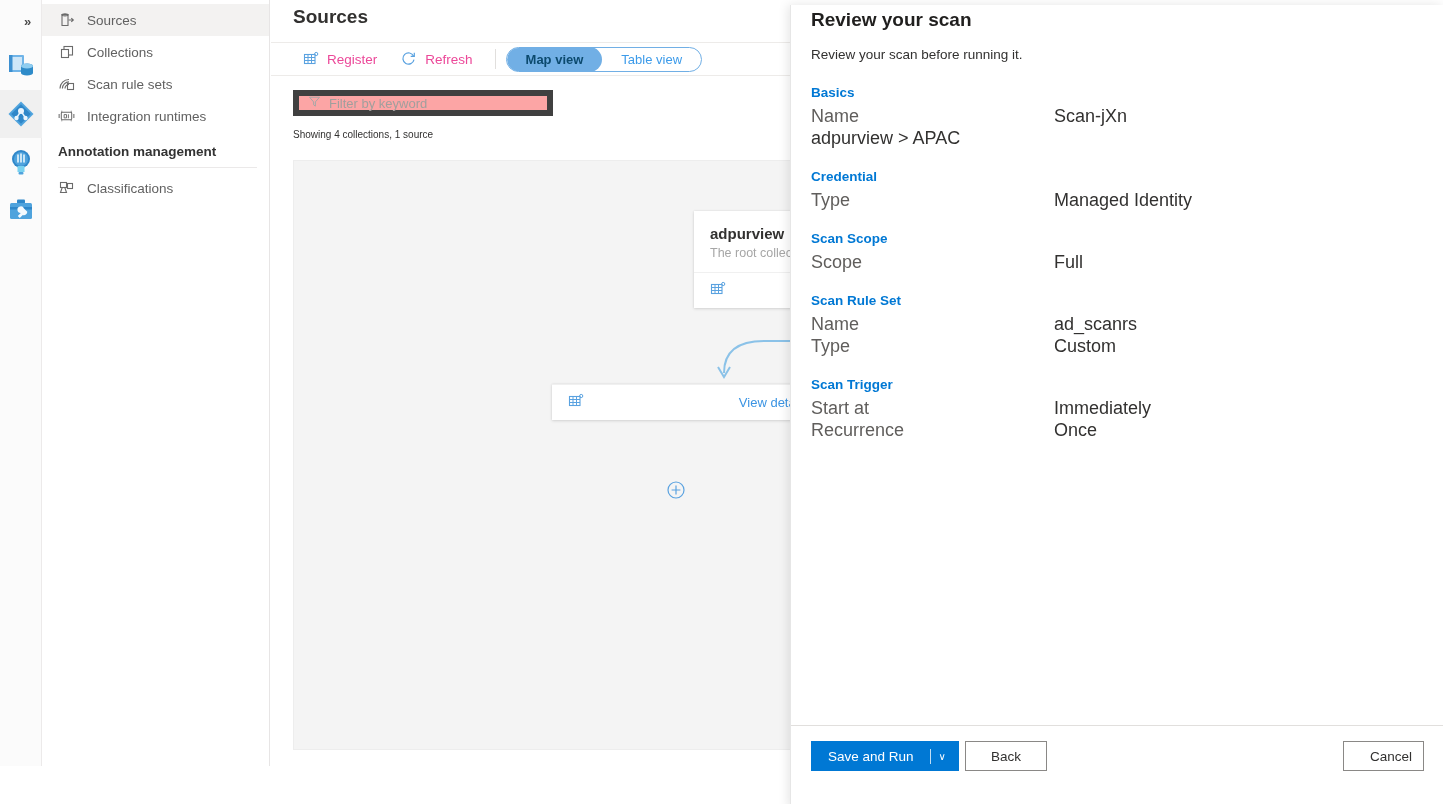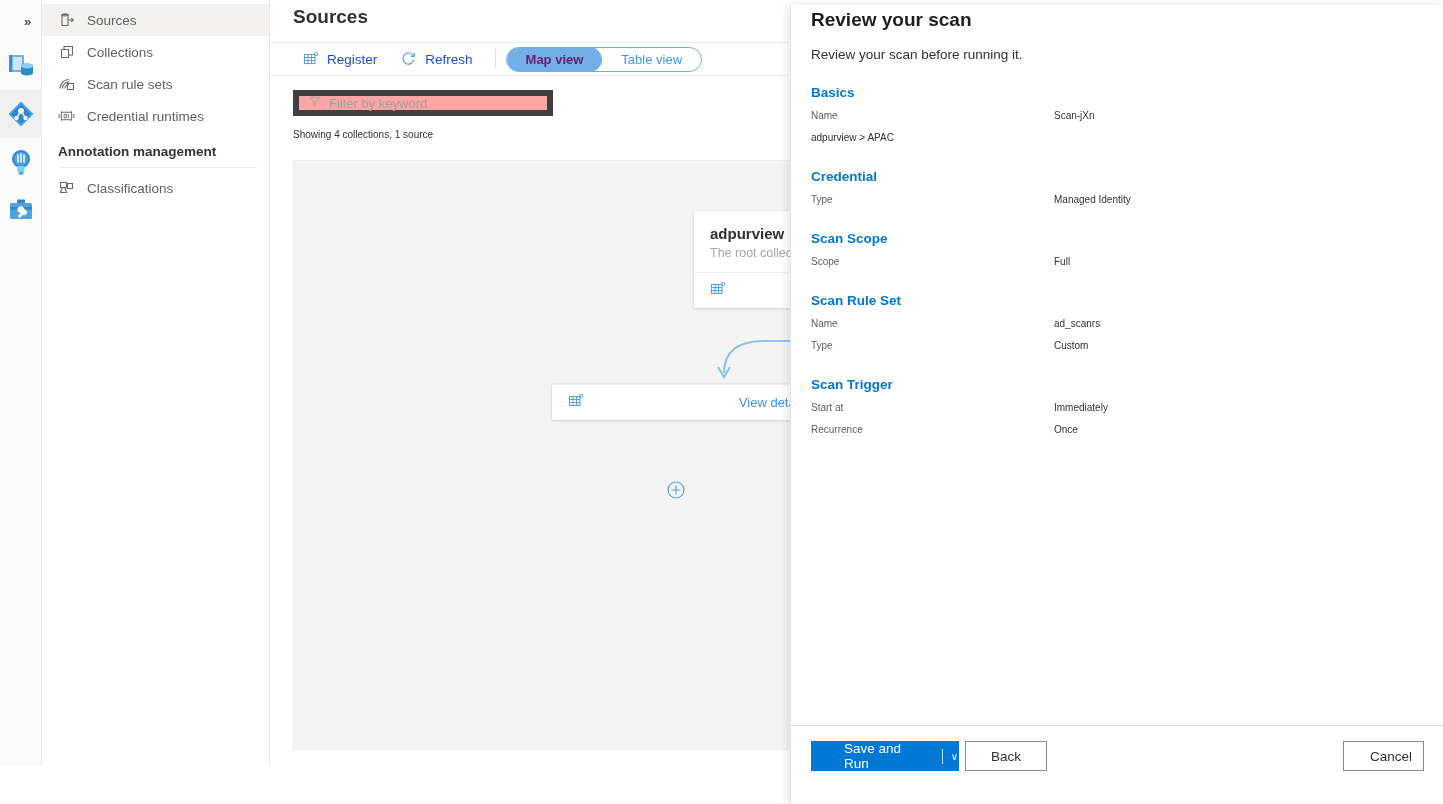--- a/index.html
+++ b/index.html
@@ -63,35 +63,35 @@
     position:absolute; left:22px; top:6px;
     font-size:19px; color:#323130; font-weight:600;
   }
   .cmdbar {
     position:absolute; left:0; top:42px; right:0; height:34px;
     border-top:1px solid #edebe9; border-bottom:1px solid #edebe9;
     display:flex; align-items:center; padding-left:20px; gap:0;
   }
   .cmd {
     display:flex; align-items:center; gap:8px;
-    font-size:13.5px; color:#1d4ed8;
+    font-size:13.5px; color:#ec4899;
     padding:0 12px; height:30px; cursor:pointer;
   }
   .cmd .ic { width:16px; height:16px; display:flex; align-items:center; justify-content:center; }
   .cmd-sep { width:1px; height:20px; background:#e1dfdd; margin:0 10px; }
   .pill {
     display:flex; align-items:center;
     border:1px solid #71afe5; border-radius:14px; height:25px; overflow:hidden;
     background:#fff;
   }
   .pill-seg {
     font-size:13px; padding:0 19px; height:25px; line-height:25px;
     color:#3c9bea; cursor:pointer; border-radius:14px;
   }
-  .pill-seg.on { background:#71afe5; color:#701a75; font-weight:600; }
+  .pill-seg.on { background:#71afe5; color:#0c4a6e; font-weight:600; }
 
   .filter-wrap { position:absolute; left:22px; top:90px; }
   .filter-box {
     width:260px; height:26px; border:6px solid #404040; background:#fca5a5;
     display:flex; align-items:center; gap:8px; padding:0 9px;
   }
   .filter-box input {
     border:none; outline:none; font-size:13px; color:#605e5c;
     font-family:"Liberation Sans", sans-serif; width:100%; background:transparent;
   }
@@ -131,39 +131,39 @@
     background:#fff; border-left:1px solid #e6e6e6;
     box-shadow:-2px 0 10px rgba(0,0,0,0.10);
   }
   .panel-head { position:absolute; left:20px; top:0px; right:20px; }
   .panel-title { font-size:19px; font-weight:600; color:#201f1e; line-height:30px; }
   .panel-desc { font-size:13.5px; color:#323130; margin-top:12px; }
 
   .review { position:absolute; left:20px; top:80px; right:20px; }
   .sec { margin-bottom:20px; }
   .sec-h { font-size:13.5px; font-weight:700; color:#0078d4; margin-bottom:5px; }
-  .row { display:flex; font-size:10px; color:#605e5c; line-height:22px; }
+  .row { display:flex; font-size:18px; color:#605e5c; line-height:22px; }
   .row .k { width:243px; flex:none; color:#605e5c; }
   .row .v { color:#323130; }
 
   .panel-foot {
     position:absolute; left:0; bottom:0; width:653px; height:84px;
     border-top:1px solid #e1dfdd; background:#fff;
   }
   .btn {
     position:absolute; top:15px; height:30px;
     font-size:13.5px; font-family:"Liberation Sans", sans-serif;
     display:flex; align-items:center; justify-content:center;
     cursor:pointer;
   }
   .btn-primary {
     left:20px; background:#0078d4; color:#fff; border:1px solid #0078d4;
     padding:0 0; width:148px; justify-content:flex-start;
   }
-  .btn-primary .lbl { padding-left:16px; font-weight:400;margin-left:16px; }
+  .btn-primary .lbl { padding-left:16px; font-weight:400; }
   .btn-primary .divider { width:1px; height:15px; background:rgba(255,255,255,.75); margin-left:16px; }
   .btn-primary .chev { margin-left:8px; font-size:10px; }
   .btn-back {
     left:174px; width:82px; background:#fff; color:#323130;
     border:1px solid #8a8886;
   }
   .btn-cancel {
     right:20px; width:81px; background:#fff; color:#323130;
     border:1px solid #8a8886;
     padding-left:15px;
@@ -267,21 +267,21 @@
       </div>
 
       <div class="nav-item">
         <span class="ic">
           <svg width="18" height="14" viewBox="0 0 18 14">
             <rect x="3.5" y="3" width="11" height="8" rx="1" fill="none" stroke="#6b6b6b" stroke-width="1.1"></rect>
             <path d="M6.5 5.5 h2.5 v3.5 h-2.5 z M11 5.2 v4.2" fill="none" stroke="#6b6b6b" stroke-width="1"></path>
             <path d="M1.2 5 v4 M16.8 5 v4 M3.5 2 h1 M13.5 2 h1 M3.5 12 h1 M13.5 12 h1" stroke="#6b6b6b" stroke-width="1.1"></path>
           </svg>
         </span>
-        <span>Credential runtimes</span>
+        <span>Integration runtimes</span>
       </div>
 
       <div class="nav-group">Annotation management</div>
 
       <div class="nav-item">
         <span class="ic">
           <svg width="17" height="16" viewBox="0 0 17 16">
             <rect x="2.5" y="2.5" width="6" height="5" fill="none" stroke="#6b6b6b" stroke-width="1.1"></rect>
             <path d="M4.2 7.5 L2.5 12.5 L8.5 12.5 L6.8 7.5" fill="none" stroke="#6b6b6b" stroke-width="1.1"></path>
             <rect x="9.5" y="3.5" width="5" height="5" fill="none" stroke="#6b6b6b" stroke-width="1.1"></rect>

